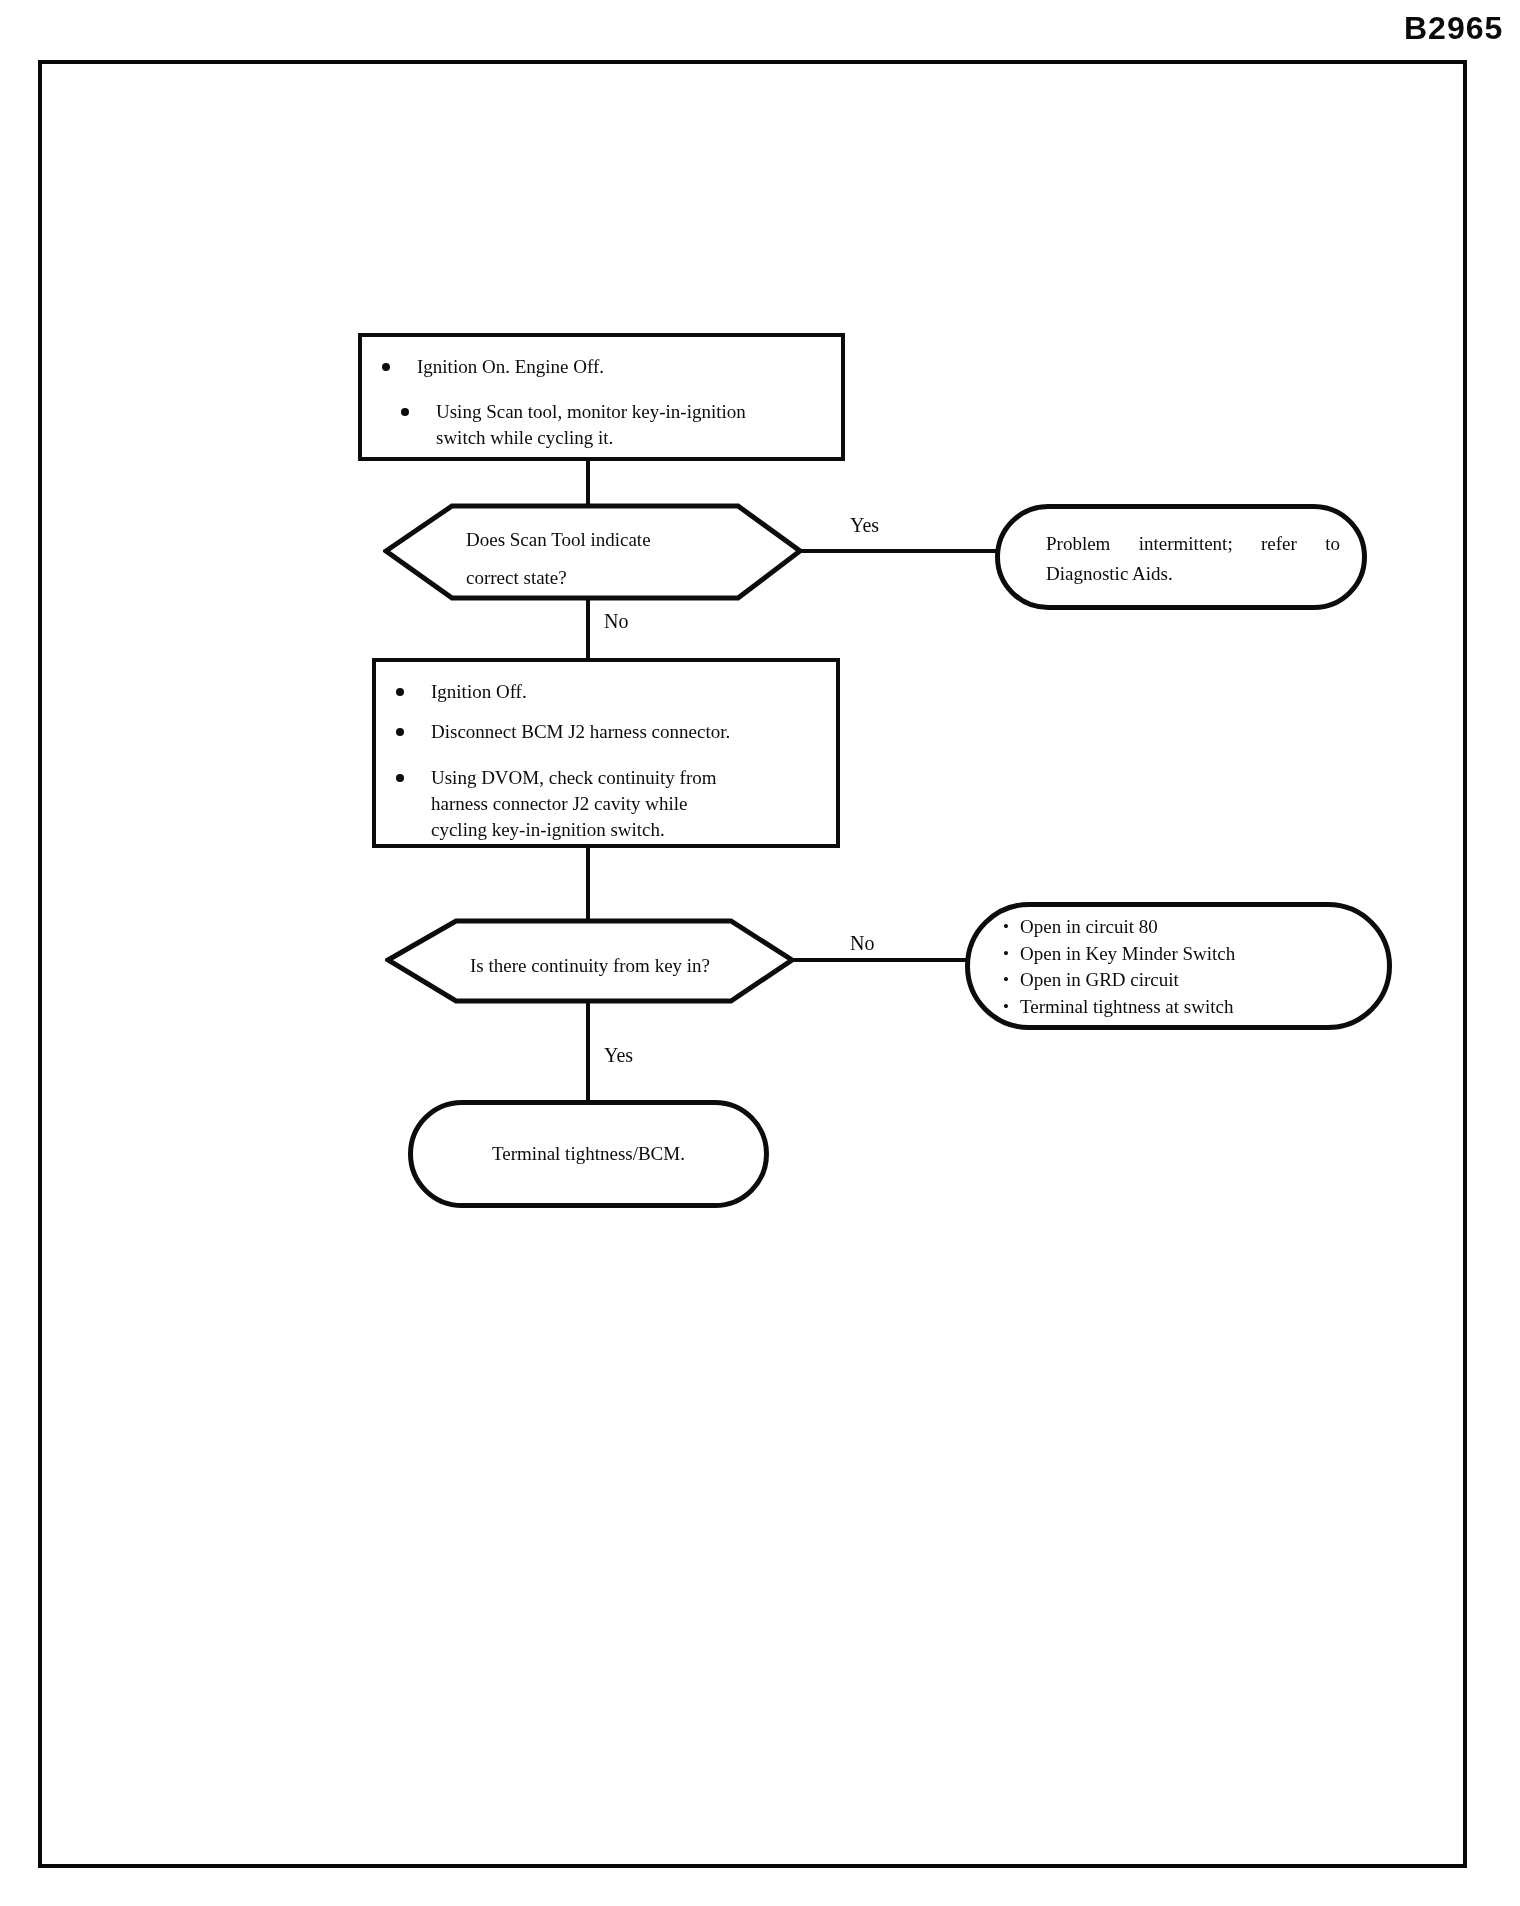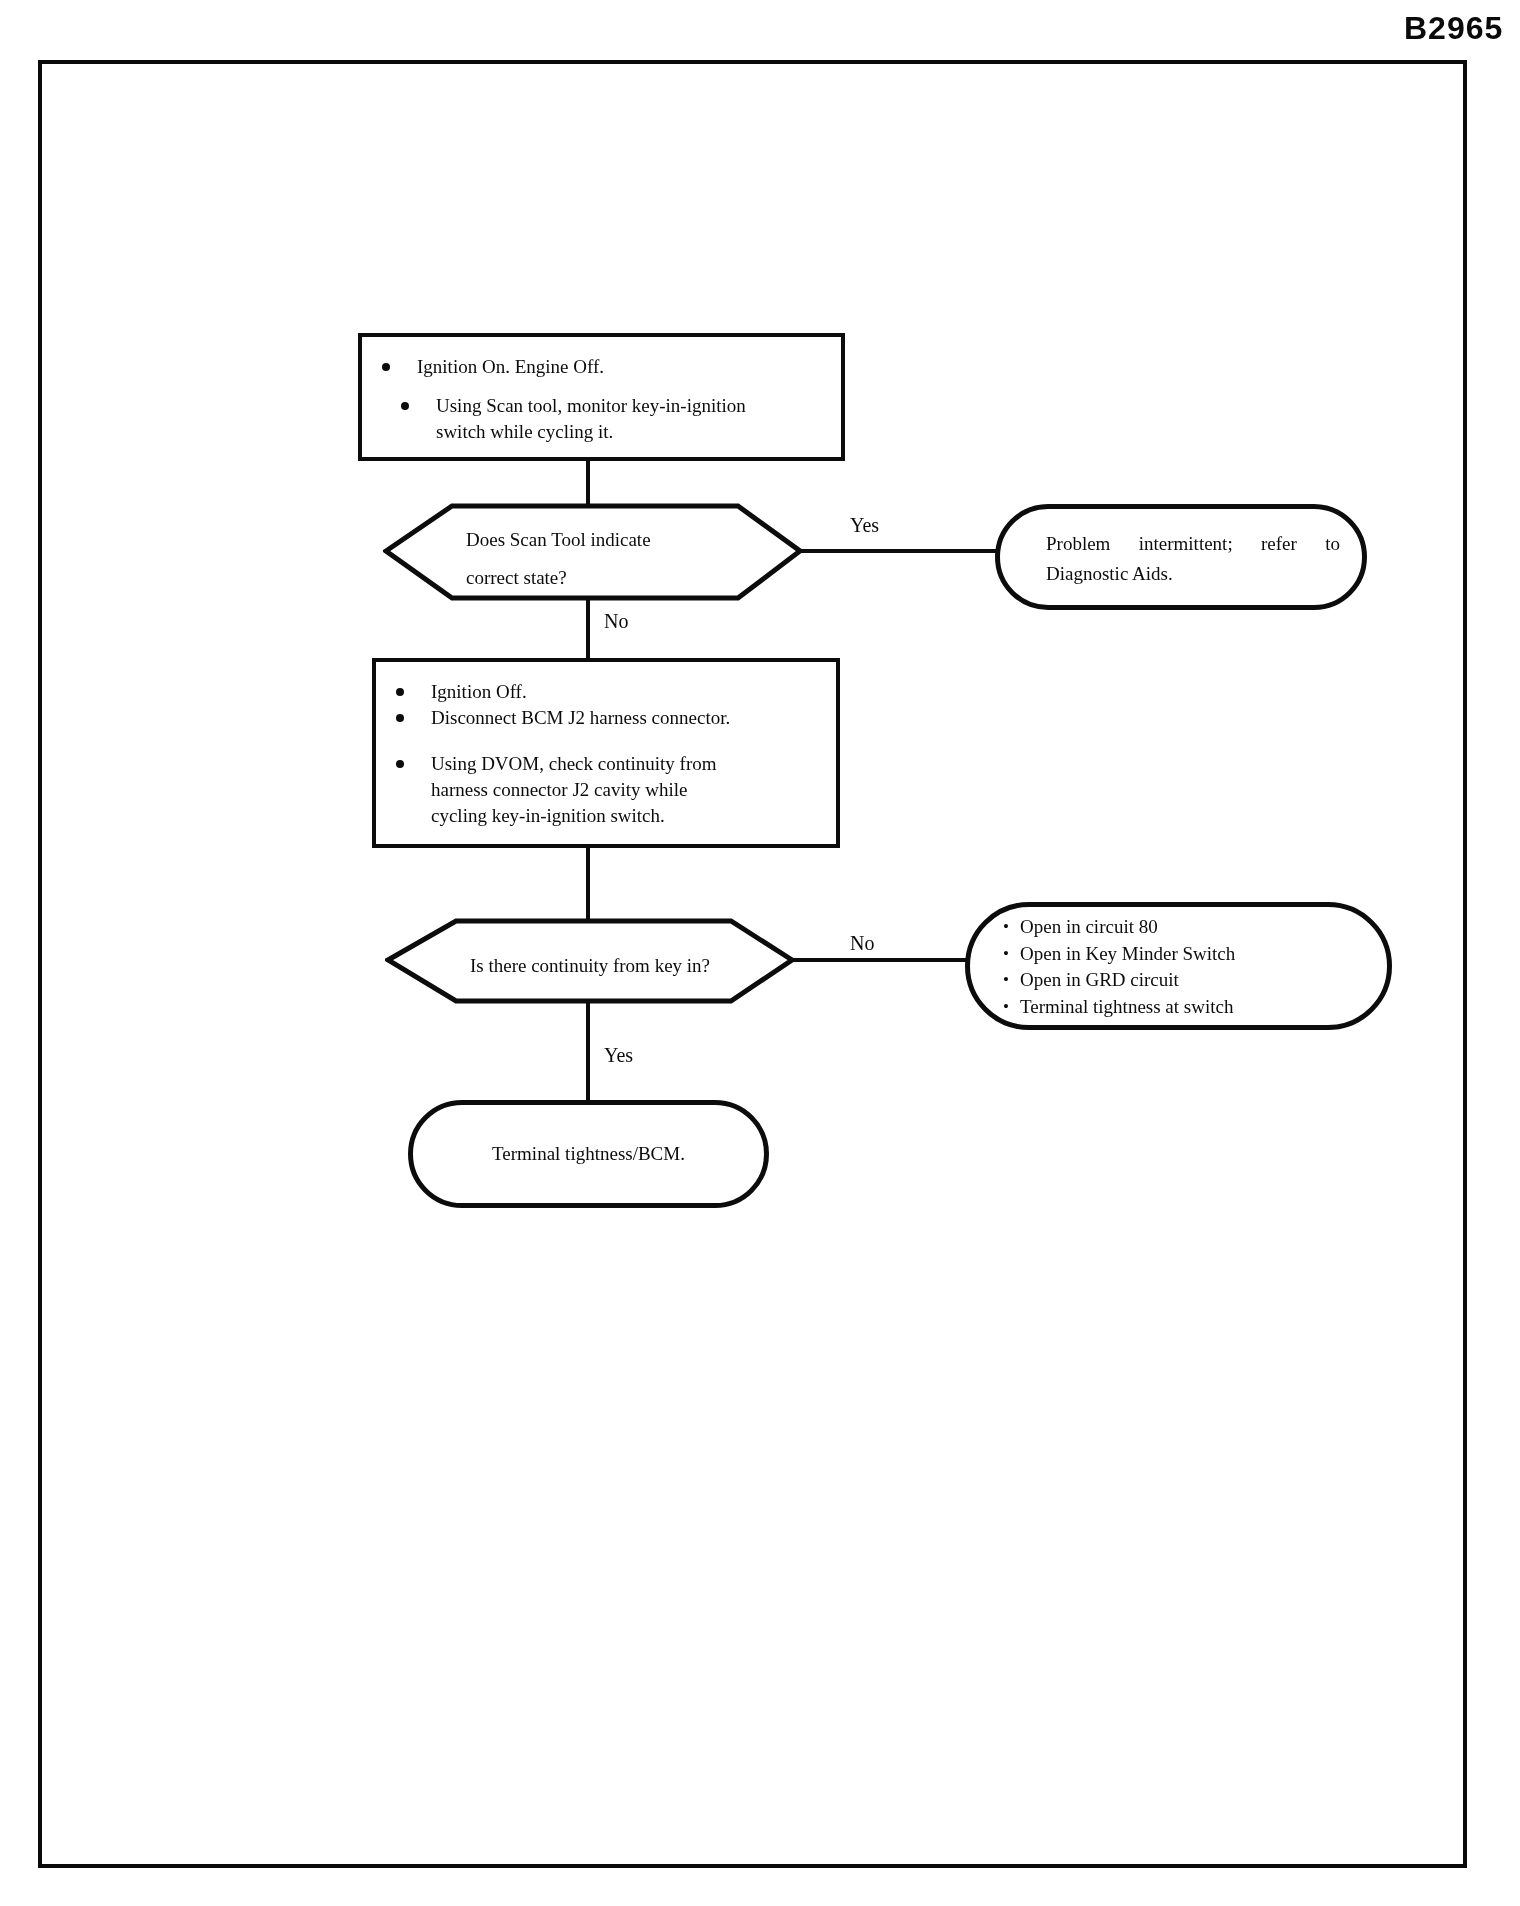--- a/index.html
+++ b/index.html
@@ -140,21 +140,21 @@
   <div class="conn" style="left:586px; top:596px; width:4px; height:64px;"></div>
   <div class="conn" style="left:586px; top:844px; width:4px; height:78px;"></div>
   <div class="conn" style="left:792px; top:958px; width:175px; height:4px;"></div>
   <div class="conn" style="left:586px; top:999px; width:4px; height:104px;"></div>
 
   <div class="pbox" style="left:358px; top:333px; width:487px; height:128px;">
     <div class="b-row" style="margin-top:17px;">
       <span class="dot"></span>
       <div class="btext" style="width:390px;">Ignition On. Engine Off.</div>
     </div>
-    <div class="b-row" style="margin-top:13px;padding-left:39px;">
+    <div class="b-row" style="margin-top:19px;padding-left:39px;">
       <span class="dot"></span>
       <div class="btext" style="width:350px;">Using Scan tool, monitor key-in-ignition switch while cycling it.</div>
     </div>
   </div>
 
   <svg class="hex-svg" style="left:383px; top:503px;" width="420" height="98" viewBox="0 0 420 98">
     <polygon points="3,48 69,3 355,3 417,48 355,95 69,95" fill="#ffffff" stroke="#0c0c0c" stroke-width="5"></polygon>
   </svg>
   <div class="hex-text" style="left:466px; top:521px; width:205px;">Does Scan Tool indicate correct state?</div>
 
@@ -164,21 +164,21 @@
     <div class="pill-text" style="margin:20px 0 0 46px; width:294px; text-align:justify;">Problem intermittent; refer to Diagnostic Aids.</div>
   </div>
 
   <div class="edge-label" style="left:604px; top:610px;">No</div>
 
   <div class="pbox" style="left:372px; top:658px; width:468px; height:190px;">
     <div class="b-row" style="margin-top:17px;">
       <span class="dot"></span>
       <div class="btext" style="width:370px;">Ignition Off.</div>
     </div>
-    <div class="b-row" style="">
+    <div class="b-row" style="margin-top:14px;">
       <span class="dot"></span>
       <div class="btext" style="width:370px;">Disconnect BCM J2 harness connector.</div>
     </div>
     <div class="b-row" style="margin-top:20px;">
       <span class="dot"></span>
       <div class="btext" style="width:300px;">Using DVOM, check continuity from harness connector J2 cavity while cycling key-in-ignition switch.</div>
     </div>
   </div>
 
   <svg class="hex-svg" style="left:385px; top:918px;" width="410" height="86" viewBox="0 0 410 86">

